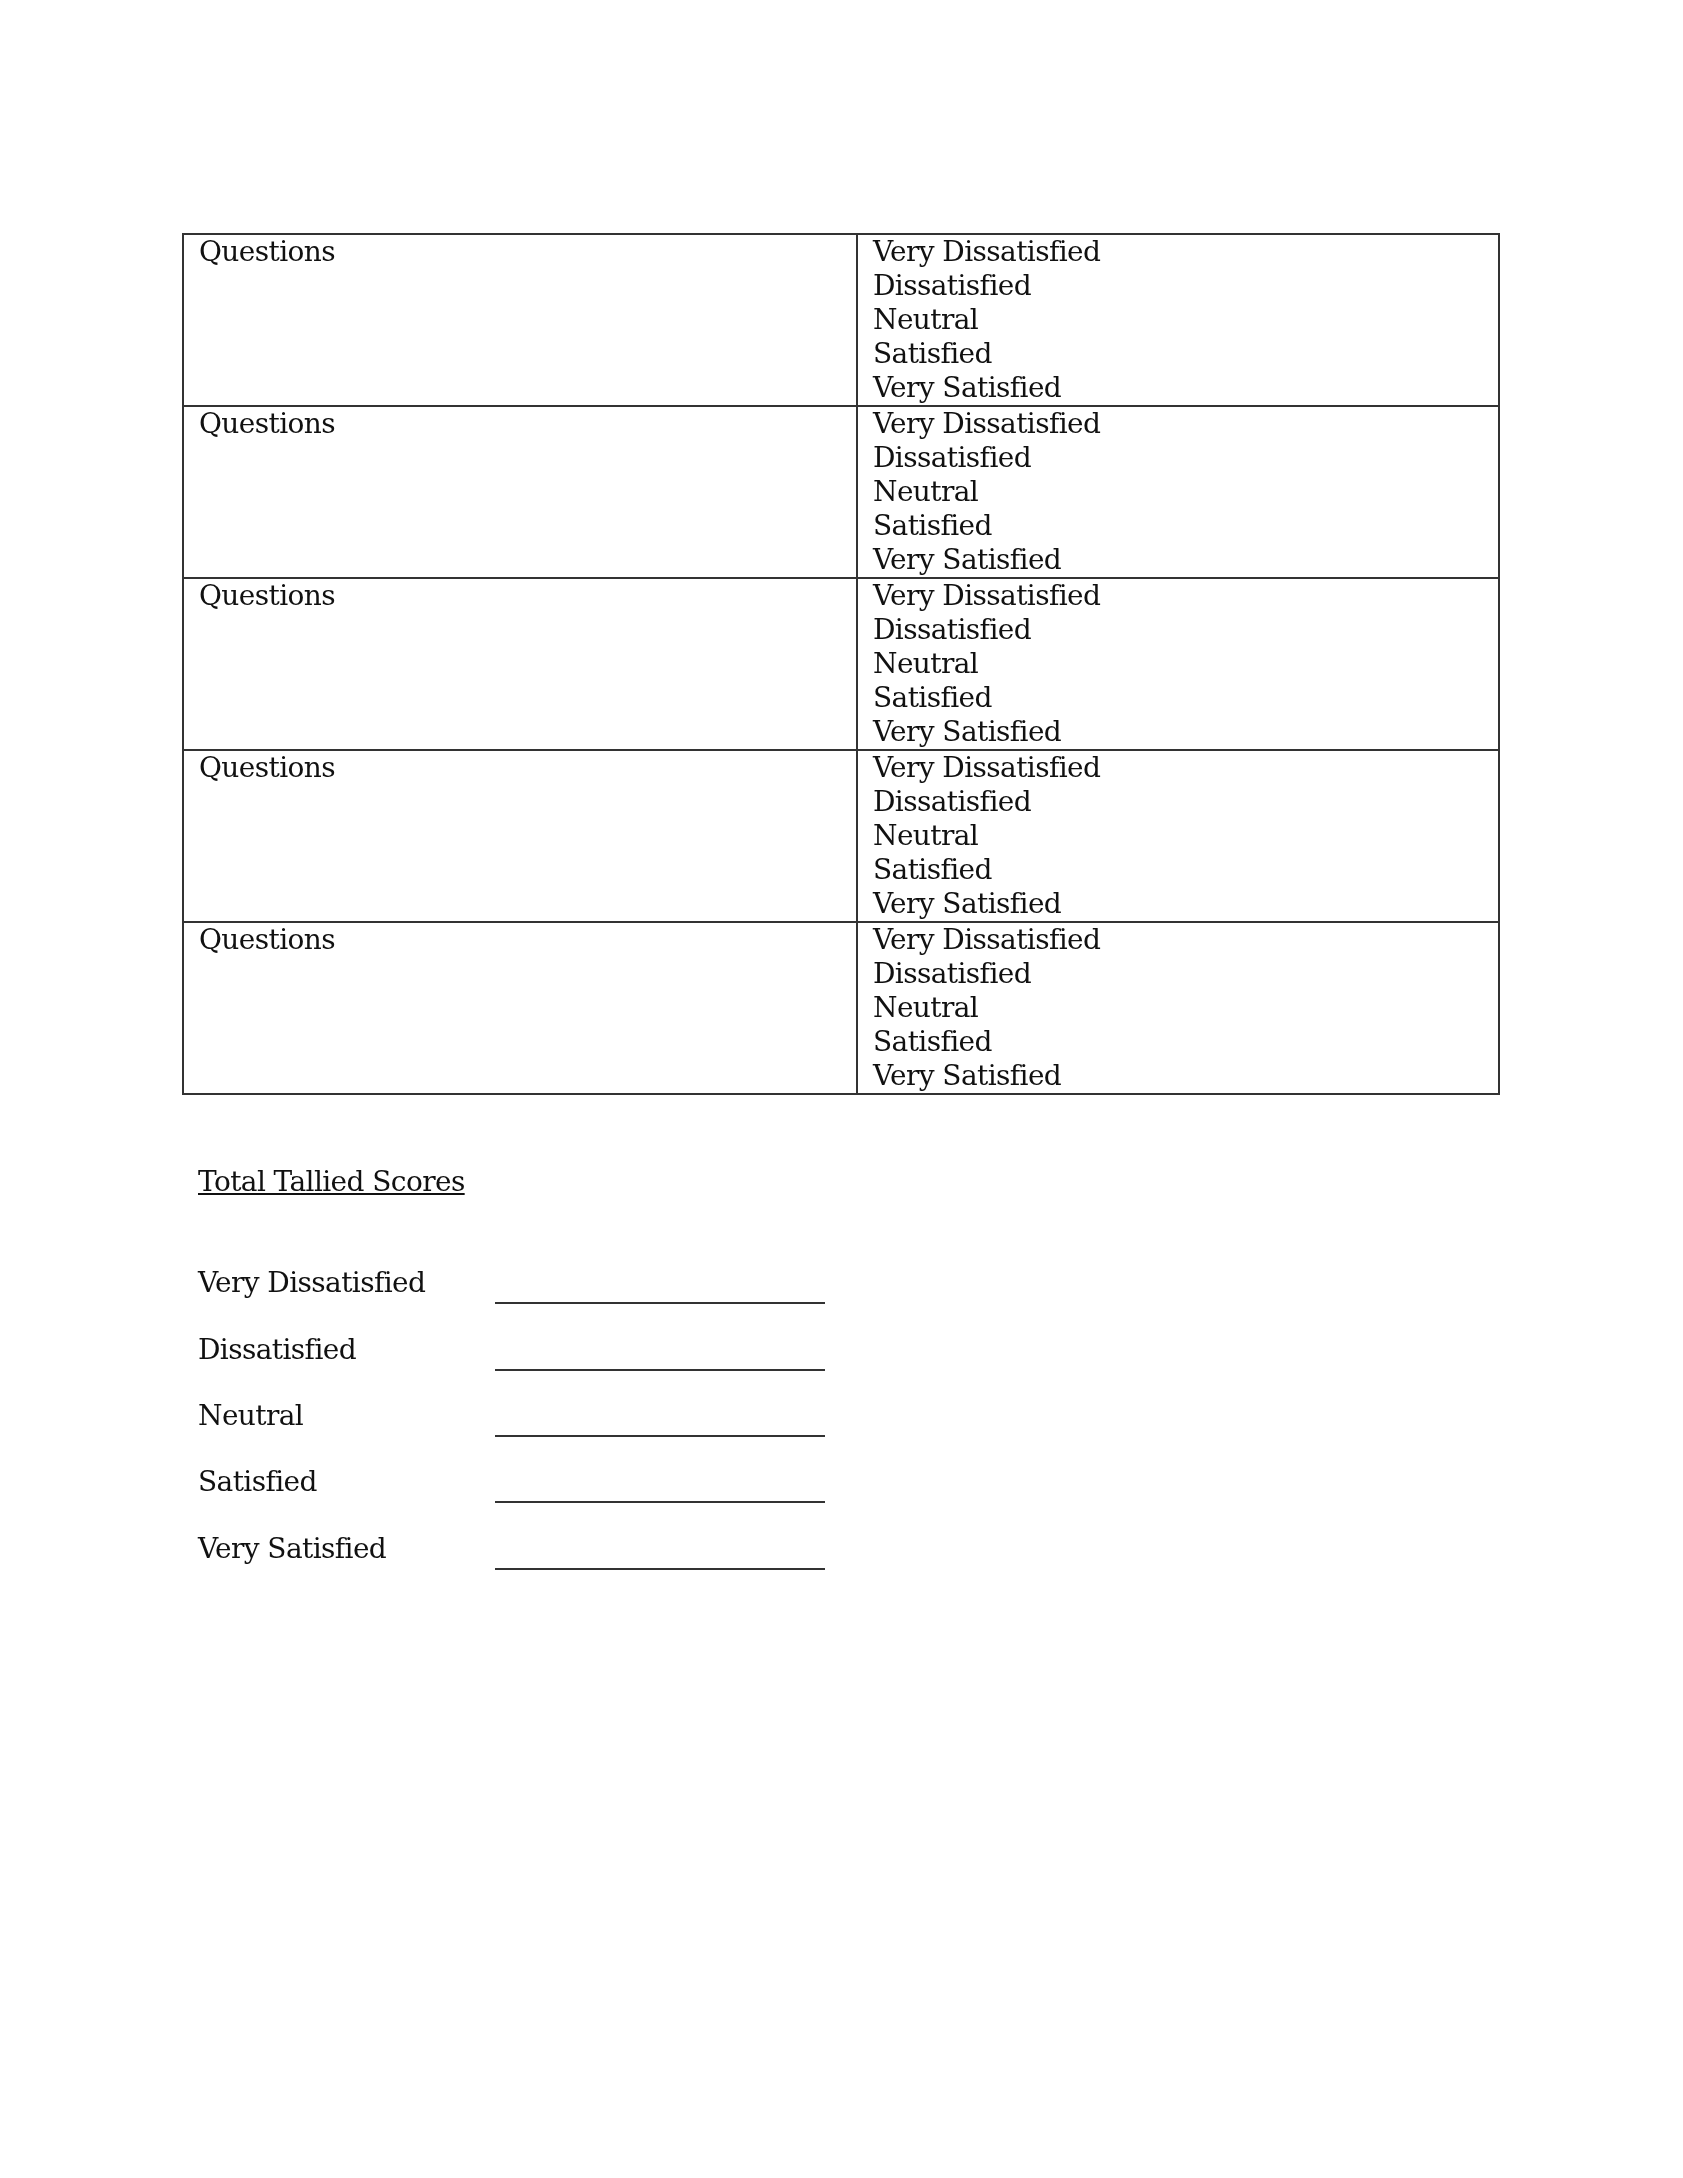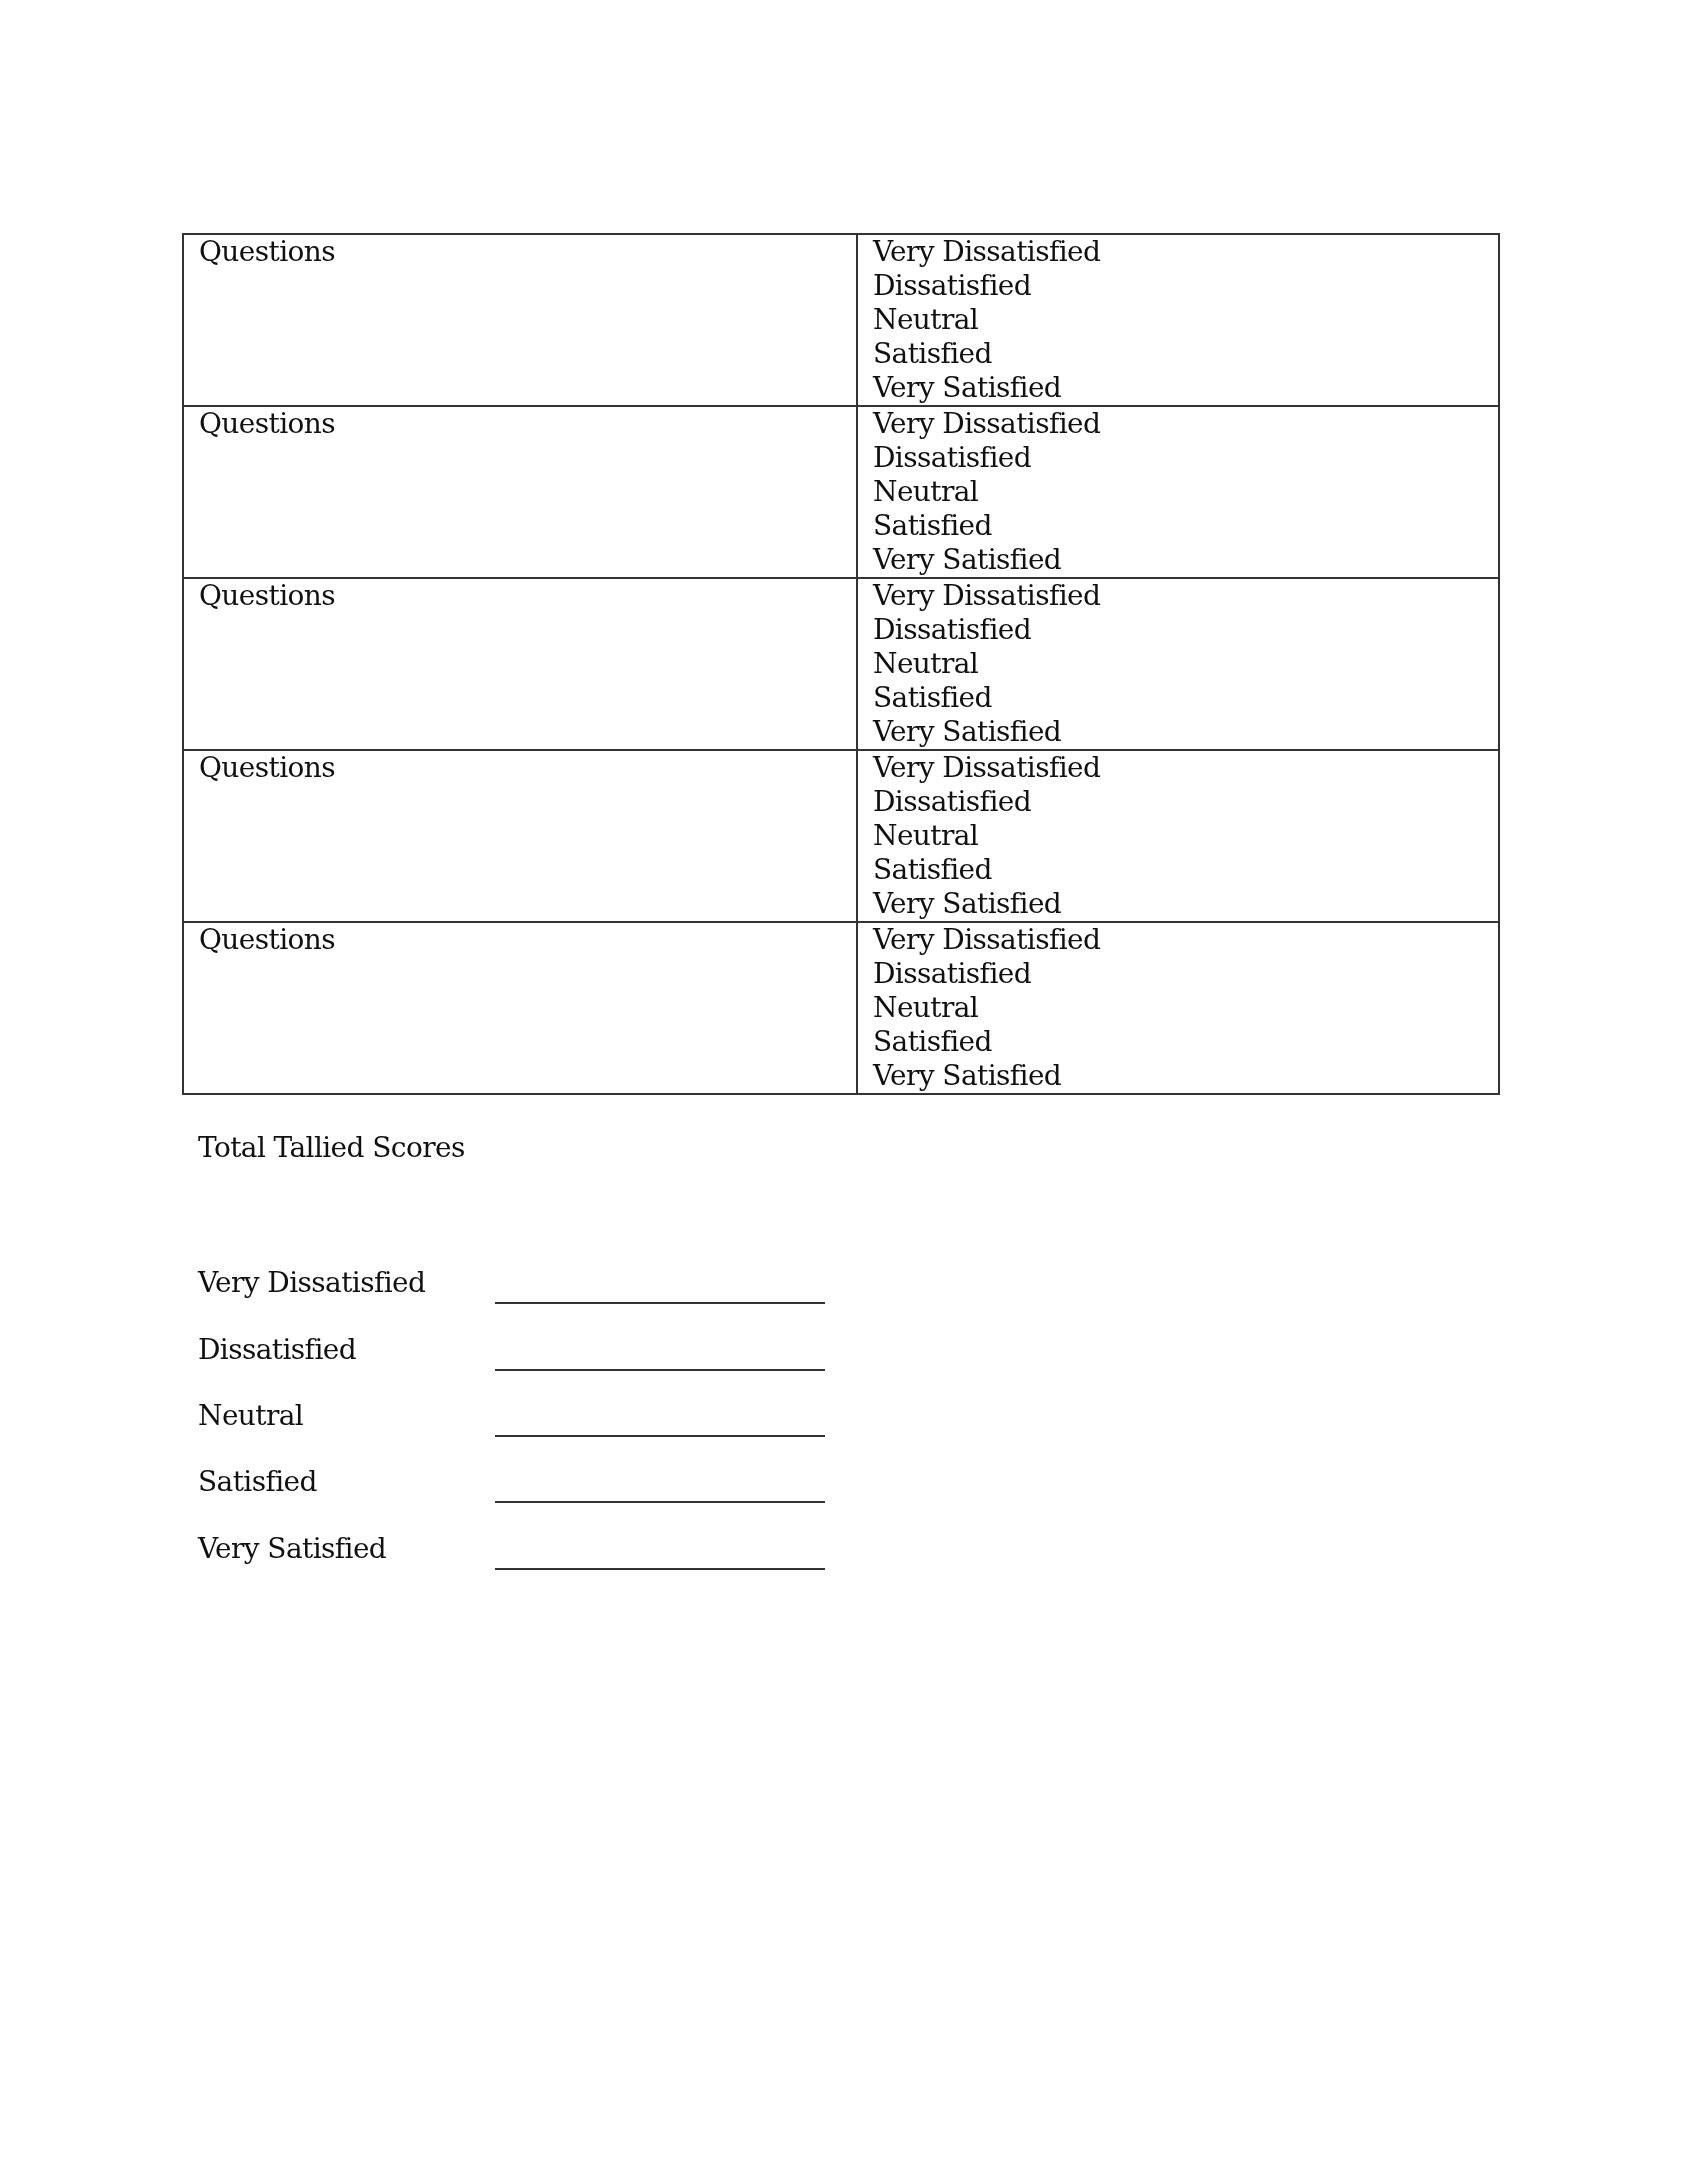--- a/index.html
+++ b/index.html
@@ -6,22 +6,22 @@
   body { width: 1683px; height: 2178px; position: relative; overflow: hidden;
          font-family: "DejaVu Serif", "Liberation Serif", serif; color: #111; }
   .survey-table { position: absolute; left: 182px; top: 192px; width: 1318px;
                   border-collapse: collapse; table-layout: fixed; margin-top: 41px; }
   .survey-table td { border: 2px solid #333; vertical-align: top; height: 169px;
                      padding: 0; font-size: 28px; line-height: 34px; }
   .survey-table td.q { width: 657px; padding-left: 15px; padding-top: 0px; }
   .survey-table td.opts { padding-left: 15px; }
   .opt { display: block; white-space: nowrap; letter-spacing: -0.6px; }
   .qtext { letter-spacing: -0.6px; }
-  .tally-title { position: absolute; left: 198px; top: 1131px; font-size: 28px;
-                 letter-spacing: -0.6px; }
+  .tally-title { position: absolute; left: 198px; top: 1165px; font-size: 28px;
+                 letter-spacing: -0.6px; text-decoration: underline; }
   .tally-row { position: absolute; left: 198px; width: 634px; height: 40px; }
   .tally-label { position: absolute; left: 0; top: 0; font-size: 28px; letter-spacing: -0.6px; white-space: nowrap; }
   .tally-line { position: absolute; left: 297px; width: 330px; top: 36px; height: 0;
                 border-bottom: 2px solid #333; }
 </style>
 </head>
 <body>
 
 <table class="survey-table">
   <tbody>

